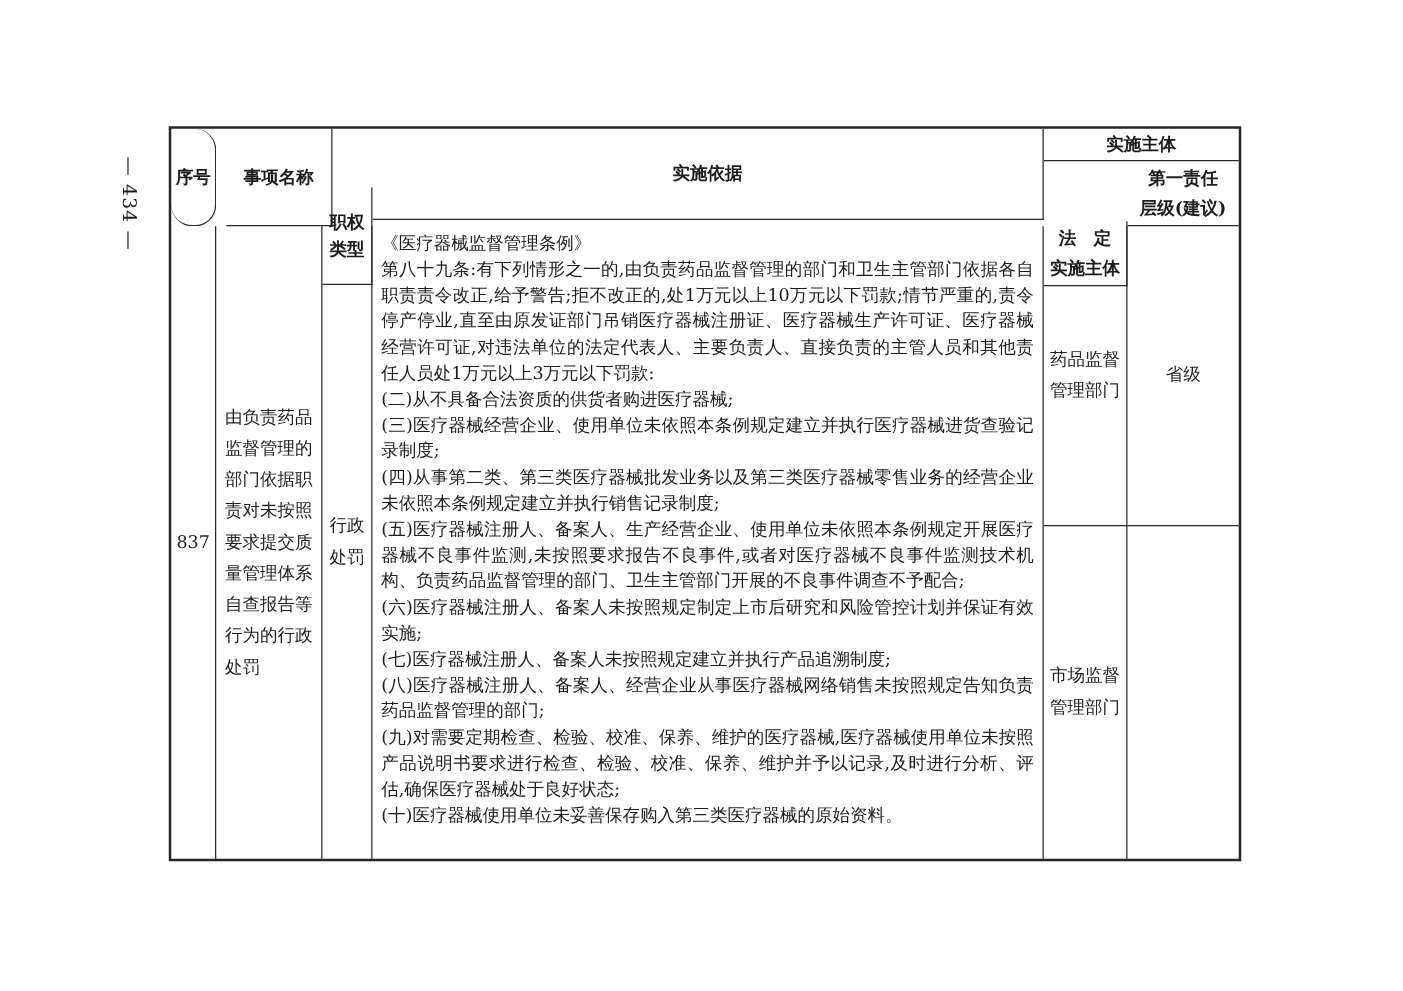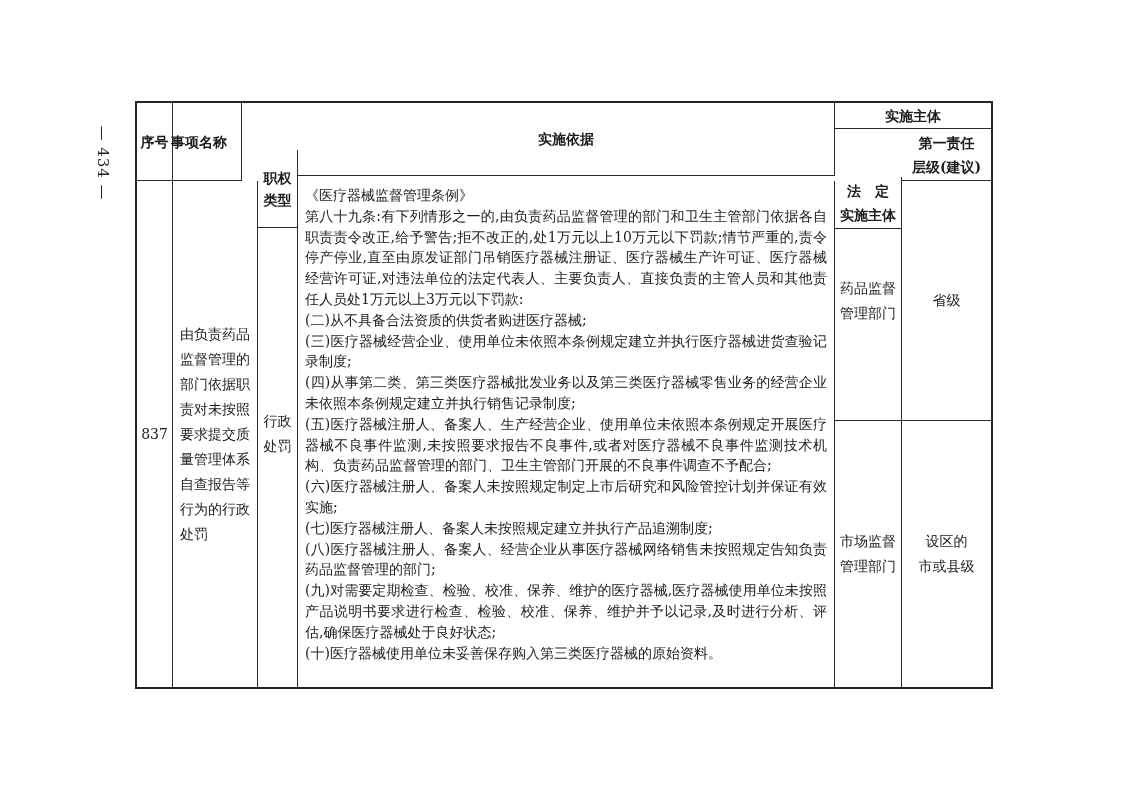--- a/index.html
+++ b/index.html
@@ -50,22 +50,22 @@
     font-size: 14px;
     line-height: 22px;
     overflow: hidden;
   }
   .cell.no-r { border-right: none; }
   .cell.no-b { border-bottom: none; }
   .hdr { font-weight: bold; }
   .pre { white-space: pre-line; }
 
   
-  .h-serial    { left: 0;     top: 0;    width: 36px;  height: 78px; }
-  .h-item      { left: 20px;  top: 0;    width: 85px;  height: 78px; }
+  .h-serial    { left: 0;     top: 0;    width: 36px;  height: 78px; border-radius: 17px; }
+  .h-item      { left: 44px;  top: 0;    width: 85px;  height: 78px; }
   .h-auth      { left: 121px; top: 0;    width: 40px;  height: 78px; margin-top: 47px; }
   .h-basis     { left: 161px; top: 0;    width: 537px; height: 73px; }
   .h-subject   { left: 698px; top: 0;    width: 156px; height: 26px; }
   .h-statutory { left: 698px; top: 26px; width: 67px;  height: 52px; line-height: 24px; margin-top: 48px; }
   .h-level     { left: 765px; top: 26px; width: 89px;  height: 52px; line-height: 24px; }
 
   
   .b-serial    { left: 0;     top: 78px;  width: 36px;  height: 506px; }
   .b-item      { left: 36px;  top: 78px;  width: 85px;  height: 506px; line-height: 25px; }
   .b-item .wrapbox { display: block; width: 70px; text-align: left; }
@@ -121,17 +121,15 @@
       <p>(九)对需要定期检查、检验、校准、保养、维护的医疗器械,医疗器械使用单位未按照产品说明书要求进行检查、检验、校准、保养、维护并予以记录,及时进行分析、评估,确保医疗器械处于良好状态;</p>
       <p>(十)医疗器械使用单位未妥善保存购入第三类医疗器械的原始资料。</p>
     </div>
 
     <div class="cell b-subj-top pre">药品监督
 管理部门</div>
     <div class="cell b-level-top no-r">省级</div>
 
     <div class="cell b-subj-bot pre no-b">市场监督
 管理部门</div>
-    <div class="cell b-level-bot pre no-r no-b">设区的
-市或县级</div>
 
   </div>
 </div>
 
 </body></html>

